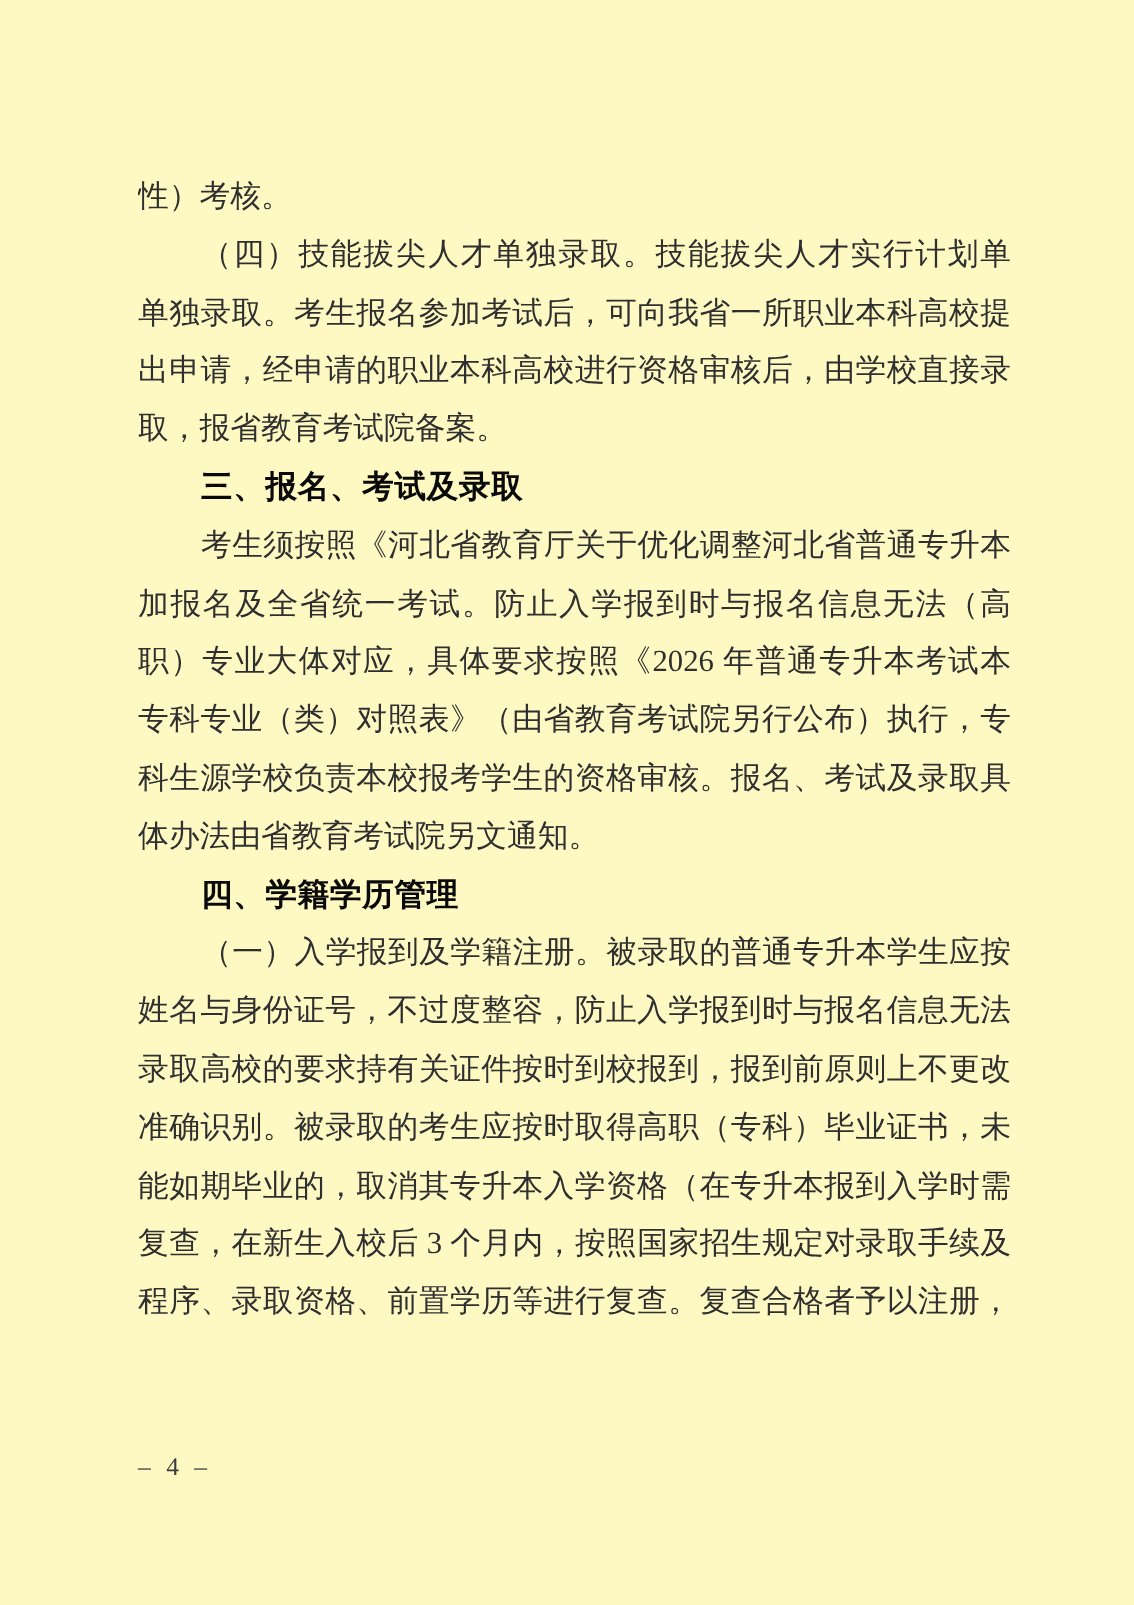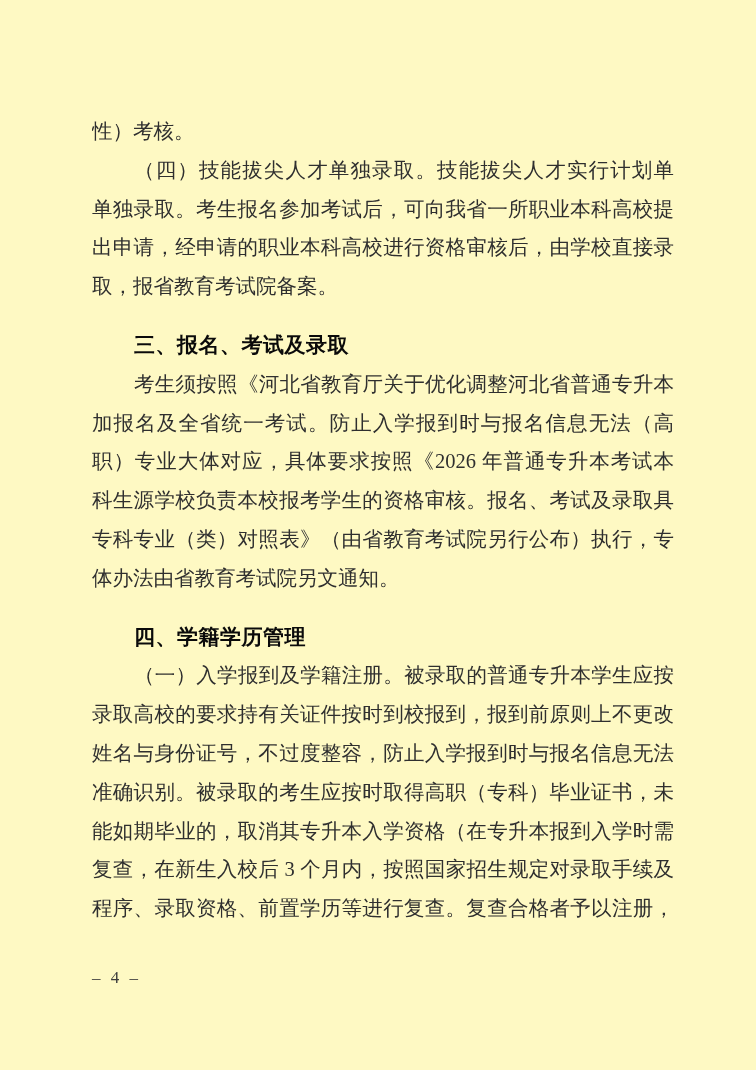--- a/index.html
+++ b/index.html
@@ -47,21 +47,20 @@
   }
   
   .heading {
     font-family: "Liberation Sans", "DejaVu Sans", sans-serif;
     font-weight: 700;
     font-size: 21px;
     color: #0a0a0a;
     letter-spacing: 0.5px;
     text-align: left;
     text-align-last: left;
-    margin-top: 20px;
   }
   .page-footer {
     position: absolute;
     left: 92px;
     top: 966px;
     font-family: "Liberation Serif", "DejaVu Serif", serif;
     font-size: 17px;
     line-height: 24px;
     color: #3c3c3c;
     letter-spacing: 3px;
@@ -74,27 +73,27 @@
   <div class="doc-body">
     <div class="line">性）考核。</div>
     <div class="line indent jl">（四）技能拔尖人才单独录取。技能拔尖人才实行计划单列，</div>
     <div class="line jl">单独录取。考生报名参加考试后，可向我省一所职业本科高校提</div>
     <div class="line jl">出申请，经申请的职业本科高校进行资格审核后，由学校直接录</div>
     <div class="line">取，报省教育考试院备案。</div>
     <div class="line heading indent">三、报名、考试及录取</div>
     <div class="line indent jl">考生须按照《河北省教育厅关于优化调整河北省普通专升本</div>
     <div class="line jl">加报名及全省统一考试。防止入学报到时与报名信息无法（高</div>
     <div class="line jl">职）专业大体对应，具体要求按照《2026 年普通专升本考试本</div>
+    <div class="line jl">专科专业（类）对照表》（由省教育考试院另行公布）执行，专</div>
     <div class="line jl">科生源学校负责本校报考学生的资格审核。报名、考试及录取具</div>
-    <div class="line jl">专科专业（类）对照表》（由省教育考试院另行公布）执行，专</div>
     <div class="line">体办法由省教育考试院另文通知。</div>
     <div class="line heading indent">四、学籍学历管理</div>
     <div class="line indent jl">（一）入学报到及学籍注册。被录取的普通专升本学生应按</div>
+    <div class="line jl">姓名与身份证号，不过度整容，防止入学报到时与报名信息无法</div>
     <div class="line jl">录取高校的要求持有关证件按时到校报到，报到前原则上不更改</div>
-    <div class="line jl">姓名与身份证号，不过度整容，防止入学报到时与报名信息无法</div>
     <div class="line jl">准确识别。被录取的考生应按时取得高职（专科）毕业证书，未</div>
     <div class="line jl">能如期毕业的，取消其专升本入学资格（在专升本报到入学时需</div>
     <div class="line jl">复查，在新生入校后 3 个月内，按照国家招生规定对录取手续及</div>
     <div class="line jl">程序、录取资格、前置学历等进行复查。复查合格者予以注册，</div>
   </div>
 
   <div class="page-footer">– 4 –</div>
 </div>
 
 </body></html>

